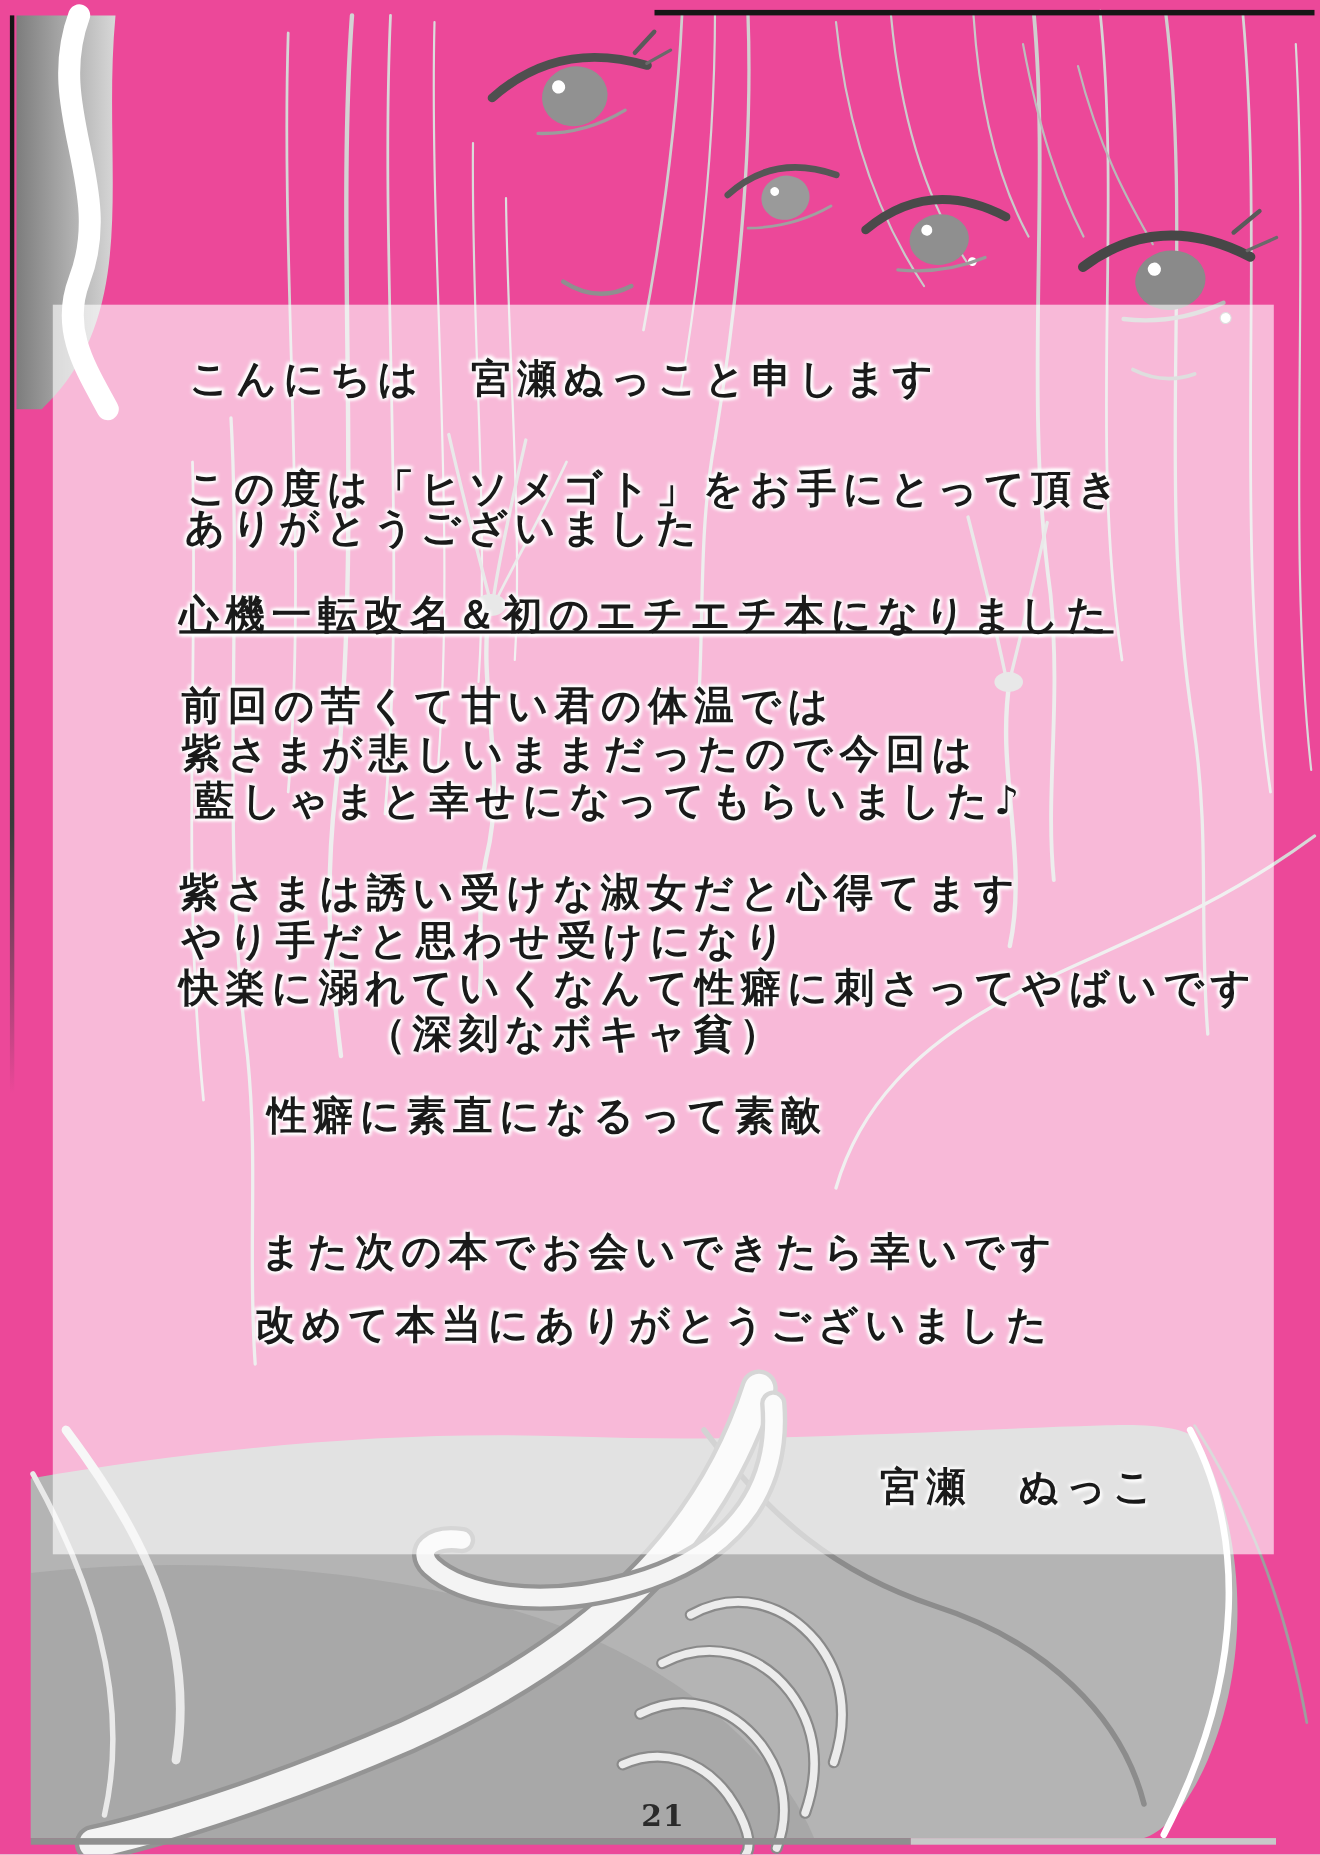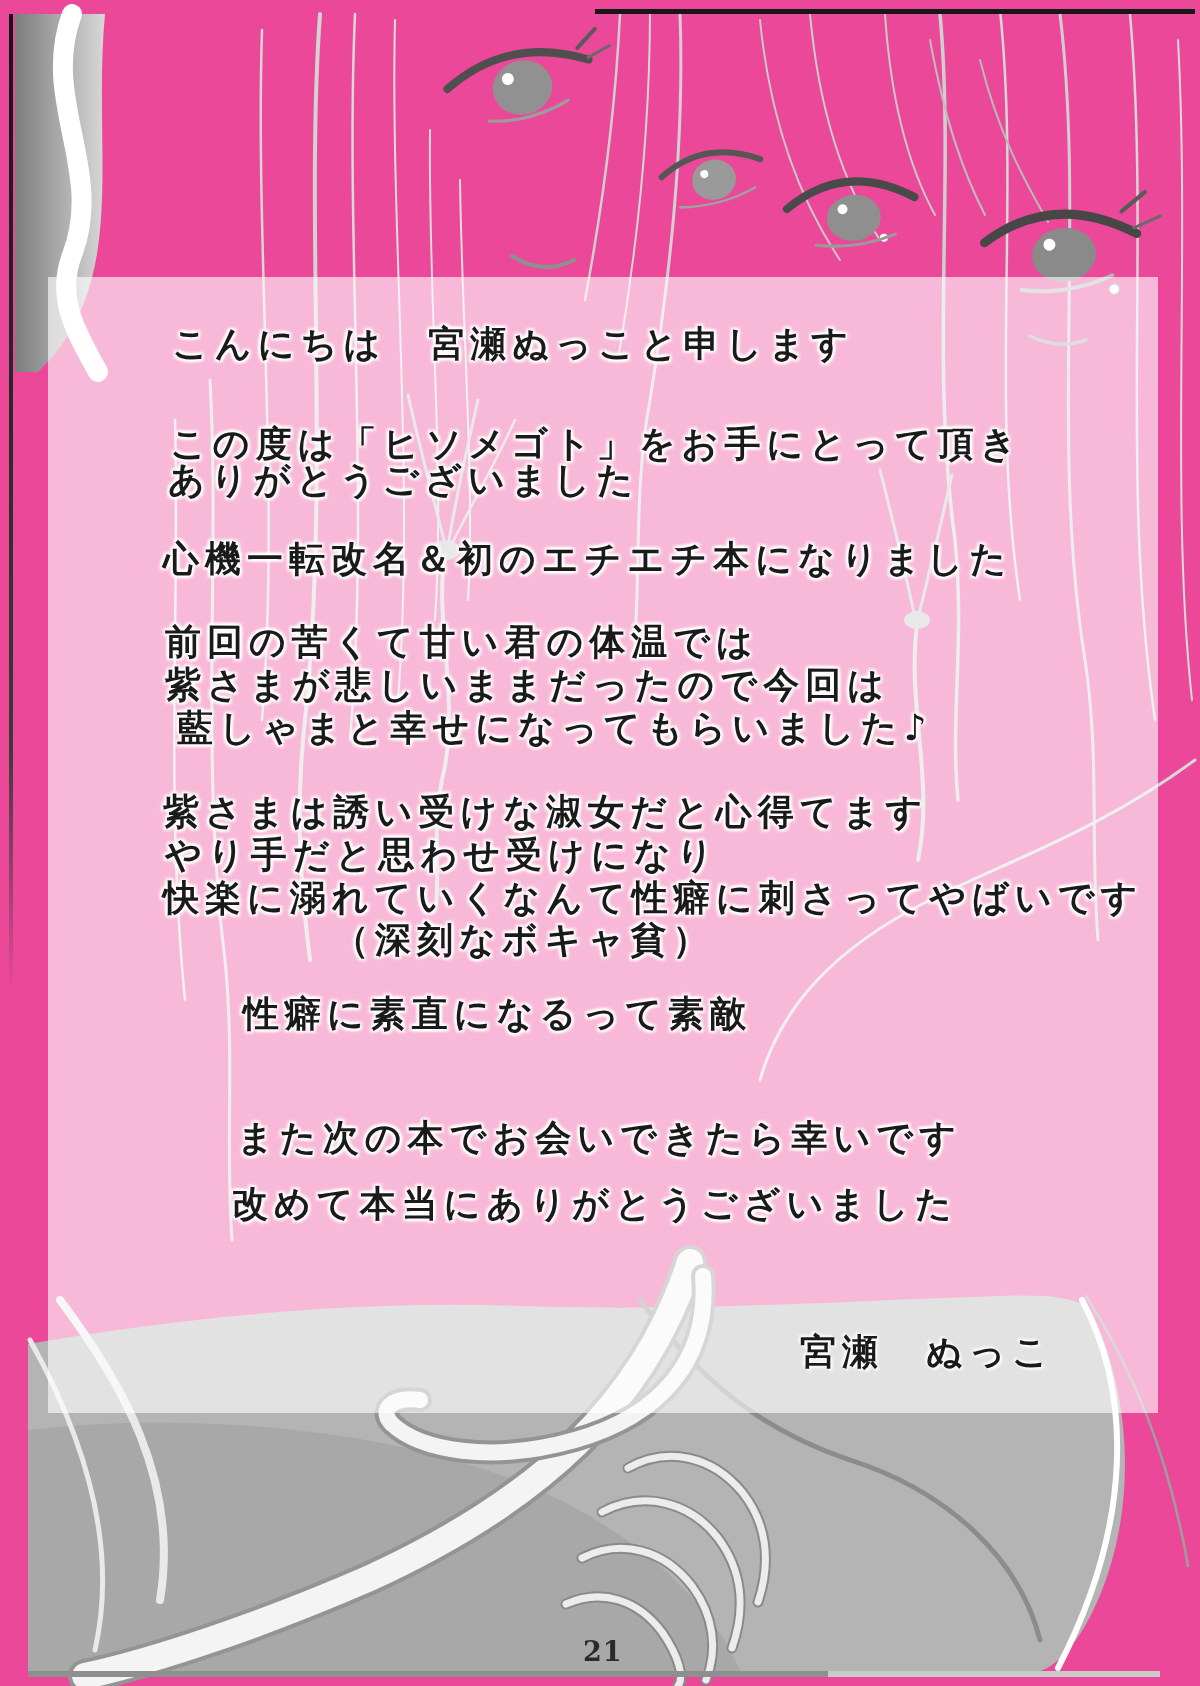--- a/index.html
+++ b/index.html
@@ -35,21 +35,21 @@
     position:absolute;
     left:583px;top:1636px;
     font-family:"DejaVu Serif","Liberation Serif",serif;
     font-size:27px;font-weight:700;color:#2a2a2a;
     letter-spacing:1px;
   }
   
   .l0 {left:172px;top:320px;}
   .l1 {left:170px;top:402px;margin-top:18px;}
   .l2 {left:168px;top:456px;font-family:Liberation Serif, serif;}
-  .l3 {left:163px;top:535px;}
+  .l3 {left:163px;top:535px;text-decoration:underline;}
   .l4 {left:165px;top:618px;}
   .l5 {left:165px;top:661px;}
   .l6 {left:165px;top:704px;margin-left:12px;}
   .l7 {left:163px;top:788px;}
   .l8 {left:165px;top:831px;}
   .l9 {left:163px;top:874px;}
   .l10{left:333px;top:916px;}
   .l11{left:243px;top:990px;}
   .l12{left:237px;top:1098px;margin-top:16px;}
   .l13{left:232px;top:1180px;}

